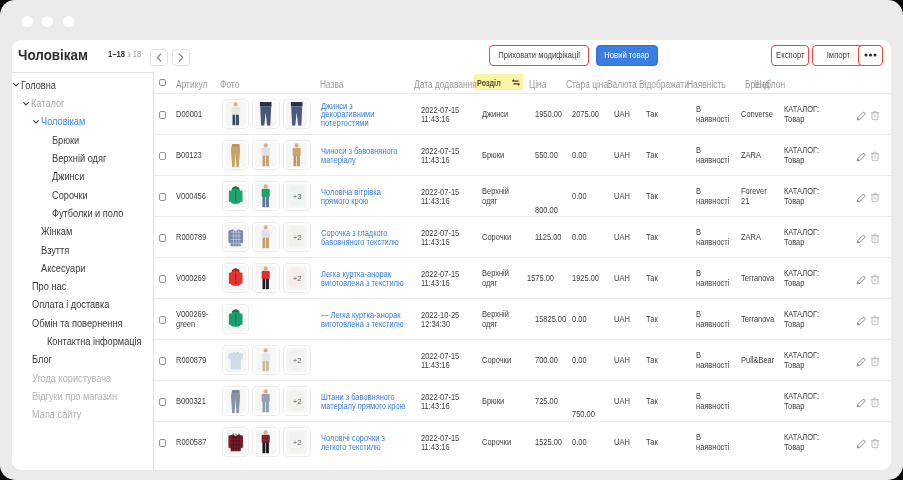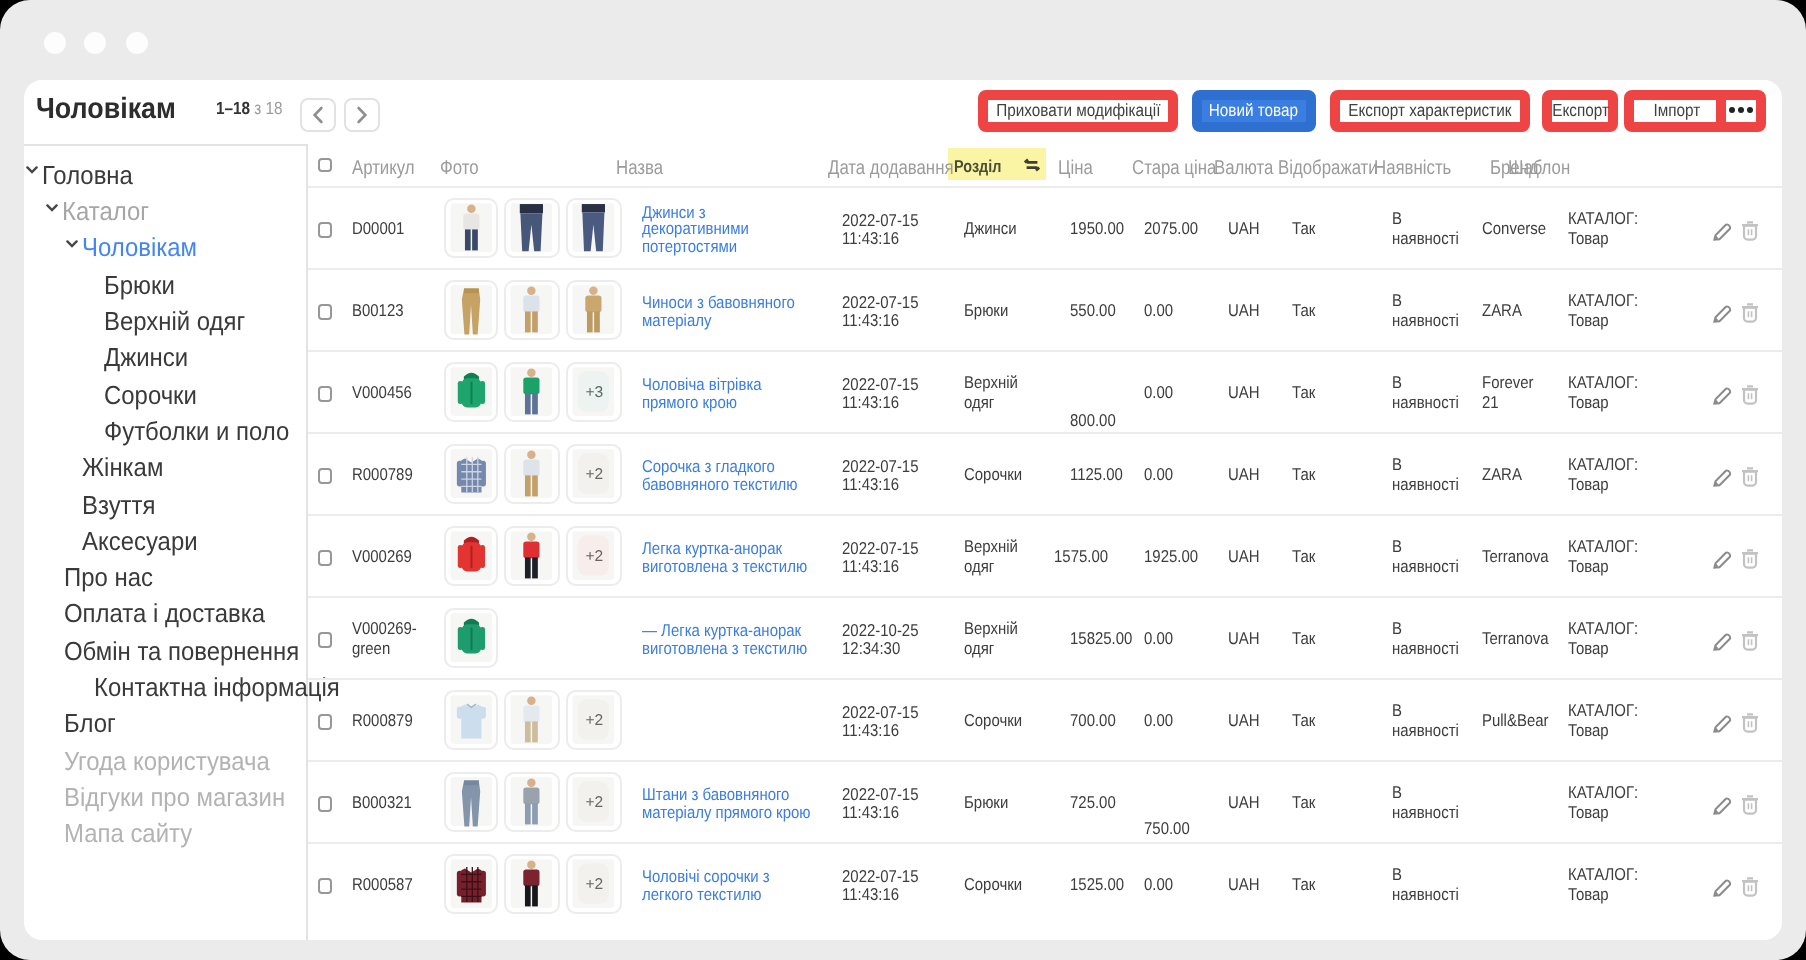--- a/index.html
+++ b/index.html
@@ -6,25 +6,25 @@
 .dot{position:absolute;top:16px;width:11px;height:11px;border-radius:50%;background:#fdfdfd;}
 .panel{position:absolute;left:12px;top:40px;width:879px;height:430px;background:#fff;border-radius:9px;}
 .abs{position:absolute;}
 .abs svg{display:block;}
 .tx{display:inline-block;transform:scaleX(0.87);transform-origin:0 50%;white-space:nowrap;}
 .title{font-size:14.6px;font-weight:bold;color:#2d2d2d;}
 .title .tx{transform:scaleX(0.92);}
 .pgr{font-size:8.8px;color:#9c9c9c;}
 .pgr b{color:#333;}
 .navbtn{position:absolute;width:18px;height:17px;border:1px solid #e2e2e2;border-radius:4px;background:#fff;text-align:center;}
-.btn{position:absolute;height:21px;border:5px solid #ef4444;border-radius:4px;background:#fff;color:#3f3f3f;font-size:8.8px;top:4.7px;display:flex;align-items:center;justify-content:center;}
+.btn{position:absolute;height:21px;border:1px solid #ef4444;border-radius:4px;background:#fff;color:#3f3f3f;font-size:8.8px;top:4.7px;display:flex;align-items:center;justify-content:center;}
 .btn .tx{transform-origin:center;}
 .btnb{border-color:#2f6fd0;background:#3a7ee2;color:#fff;}
 .sideline{position:absolute;left:0;top:32.2px;width:141.8px;height:397.8px;border-top:1px solid #e3e3e3;border-right:1px solid #e3e3e3;}
-.si{position:absolute;font-size:13px;white-space:nowrap;}
+.si{position:absolute;font-size:10px;white-space:nowrap;}
 .si .tx{transform:scaleX(0.92);}
 .c1{color:#3a3a3a;}.c2{color:#a6a6a6;}.c3{color:#4285f4;}.c4{color:#b3b3b3;}
 .hdr{position:absolute;font-size:10px;color:#9b9b9b;white-space:nowrap;}
 .hdr .tx{transform:scaleX(0.84);}
 .cell{position:absolute;font-size:8.6px;color:#3d3d3d;white-space:nowrap;line-height:9.8px;}
 .name{color:#3b7de2;}
 .cb{position:absolute;width:7.6px;height:7.6px;border:1.2px solid #979797;border-radius:2px;background:#fff;}
 .thumb{position:absolute;width:27.4px;height:29.6px;border:1px solid #ececec;border-radius:5px;background:#fff;overflow:hidden;}
 .rowline{position:absolute;left:141.8px;width:737.3px;height:1px;background:#ececec;}
 .ybox{position:absolute;background:#faf5a4;}
@@ -46,23 +46,20 @@
         <svg width="6" height="9" viewBox="0 0 6 9" style="display:block;margin:3.5px auto 0">
           <path d="M1.3 1 L4.7 4.5 L1.3 8" stroke="#8f8f8f" stroke-width="1.3" fill="none" stroke-linecap="round"></path>
         </svg>
       </div>
 <div class="btn " style="left:477.4px;width:99.3px">
         <span class="tx">Приховати модифікації</span>
       </div>
 <div class="btn btnb" style="left:583.7px;width:62.3px">
         <span class="tx">Новий товар</span>
       </div>
-<div class="btn " style="left:653.0px;width:99.8px">
-        <span class="tx">Експорт характеристик</span>
-      </div>
 <div class="btn " style="left:758.9px;width:38.4px">
         <span class="tx">Експорт</span>
       </div>
 <div class="btn " style="left:800px;width:53px">
         <span class="tx">Імпорт</span>
       </div>
 <div class="btn" style="left:845.5px;width:25.3px">
         <svg width="13" height="4" viewBox="0 0 13 4">
           <circle cx="2" cy="2" r="1.5" fill="#222"></circle>
           <circle cx="6.5" cy="2" r="1.5" fill="#222"></circle>
@@ -101,21 +98,21 @@
 <div class="si c1" style="left:19.5px;top:277.7px"><span class="tx">Обмін та повернення</span></div>
 <div class="si c1" style="left:35px;top:296.0px"><span class="tx">Контактна інформація</span></div>
 <div class="si c1" style="left:19.5px;top:314.29999999999995px"><span class="tx">Блог</span></div>
 <div class="si c4" style="left:19.5px;top:332.6px"><span class="tx">Угода користувача</span></div>
 <div class="si c4" style="left:19.5px;top:350.9px"><span class="tx">Відгуки про магазин</span></div>
 <div class="si c4" style="left:19.5px;top:369.20000000000005px"><span class="tx">Мапа сайту</span></div>
 <div class="ybox" style="left:462px;top:34.2px;width:48.6px;height:16.2px"></div>
 <div class="cb" style="left:146.5px;top:38.6px"></div>
 <div class="hdr" style="left:164px;top:38.6px"><span class="tx">Артикул</span></div>
 <div class="hdr" style="left:208px;top:38.6px"><span class="tx">Фото</span></div>
-<div class="hdr" style="left:296px;top:38.6px"><span class="tx">Назва</span></div>
+<div class="hdr" style="left:308px;top:38.6px"><span class="tx">Назва</span></div>
 <div class="hdr" style="left:401.6px;top:38.6px"><span class="tx">Дата додавання</span></div>
 <div class="hdr" style="left:516.5px;top:38.6px"><span class="tx">Ціна</span></div>
 <div class="hdr" style="left:553.8px;top:38.6px"><span class="tx">Стара ціна</span></div>
 <div class="hdr" style="left:595px;top:38.6px"><span class="tx">Валюта</span></div>
 <div class="hdr" style="left:626.8px;top:38.6px"><span class="tx">Відображати</span></div>
 <div class="hdr" style="left:674.7px;top:38.6px"><span class="tx">Наявність</span></div>
 <div class="hdr" style="left:733px;top:38.6px"><span class="tx">Бренд</span></div>
 <div class="hdr" style="left:742px;top:38.6px"><span class="tx">Шаблон</span></div>
 <div class="hdr" style="left:465px;top:38.4px;color:#4c4c35;font-weight:bold;font-size:8.6px"><span class="tx">Розділ</span></div>
 <div class="abs" style="left:500px;top:39px">

